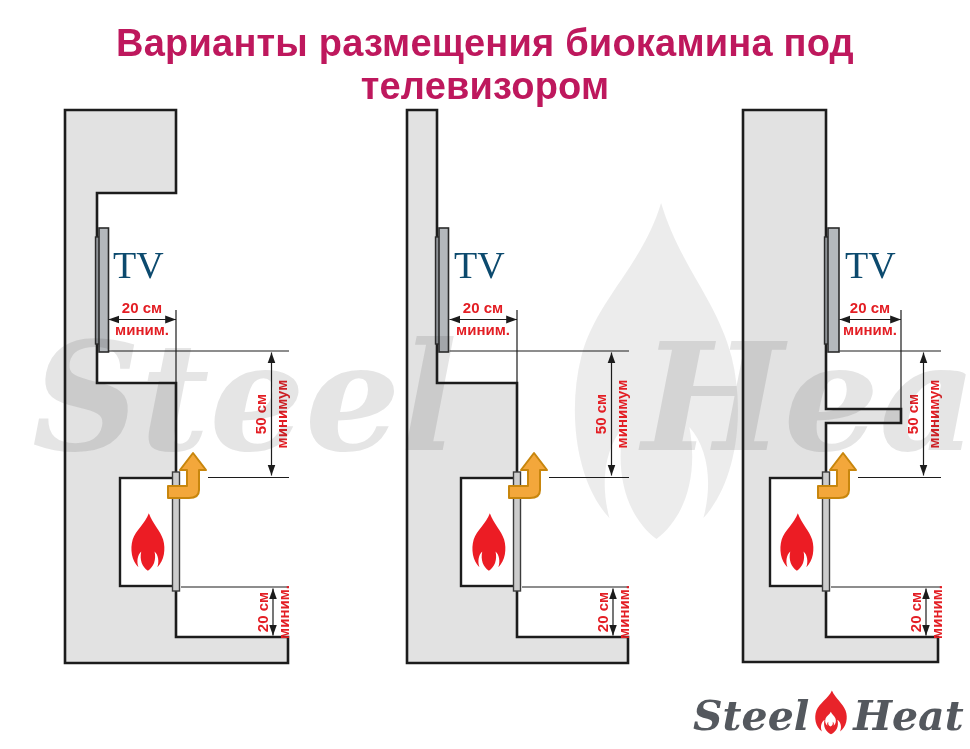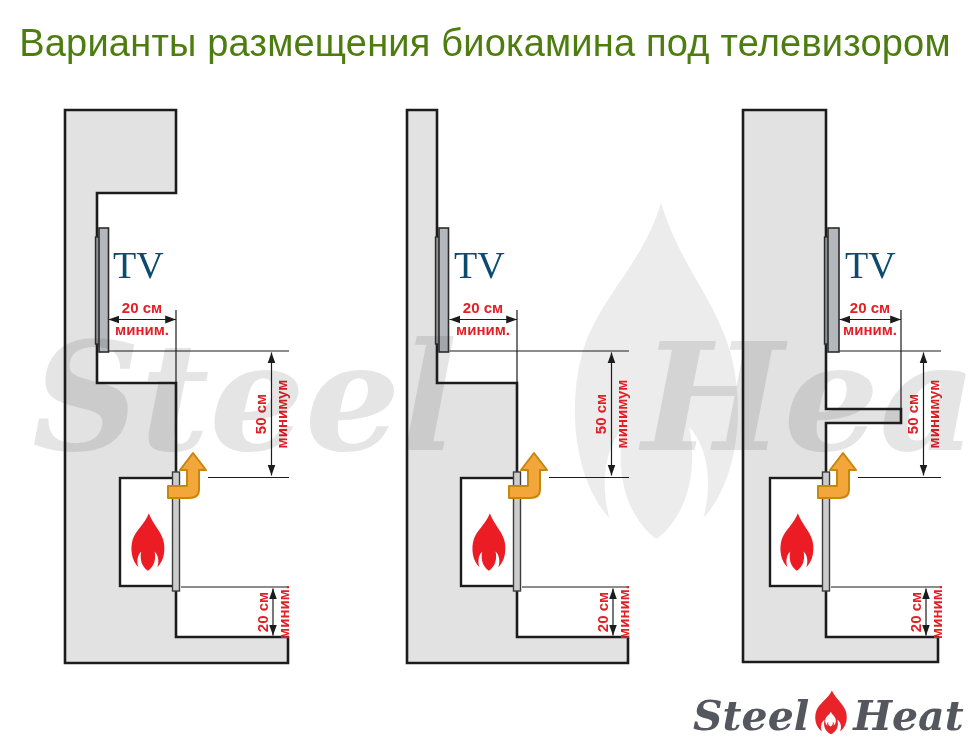--- a/index.html
+++ b/index.html
@@ -1,19 +1,19 @@
 <!DOCTYPE html>
 <html><head>
 <meta charset="utf-8">
 <style>
   html,body{margin:0;padding:0;background:#fff;}
   .canvas{position:relative;width:970px;height:749px;background:#ffffff;overflow:hidden;
           font-family:"Liberation Sans",sans-serif;}
   .page-title{position:absolute;left:0;top:22px;width:100%;text-align:center;
-          font-size:38px;font-weight:400;color:#4d7c0f;letter-spacing:.2px;}
+          font-size:38px;font-weight:700;color:#be185d;letter-spacing:.2px;}
   svg.diagram-layer{position:absolute;left:0;top:0;}
   
   .wall{fill:#e2e2e2;stroke:#1c1c1c;stroke-width:2.6;}
   .tv-bracket{fill:#8e9296;stroke:#2b2b2b;stroke-width:1.4;}
   .tv-panel{fill:#b4b8bc;stroke:#2b2b2b;stroke-width:1.6;}
   .firebox{fill:#ffffff;stroke:#1c1c1c;stroke-width:2.4;}
   .glass{fill:#cccccc;stroke:#3c3c3c;stroke-width:1.4;}
   .flame{fill:#ec1c24;stroke:none;}
   .harrow{fill:#f3a73b;stroke:#c8860d;stroke-width:2;stroke-linejoin:round;}
   .ext,.dim{stroke:#1c1c1c;stroke-width:1.2;fill:none;}

